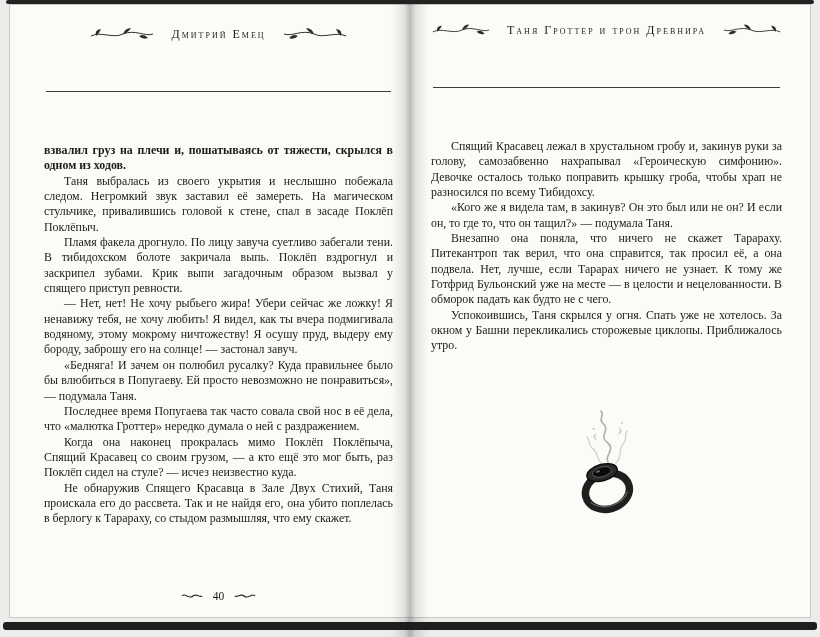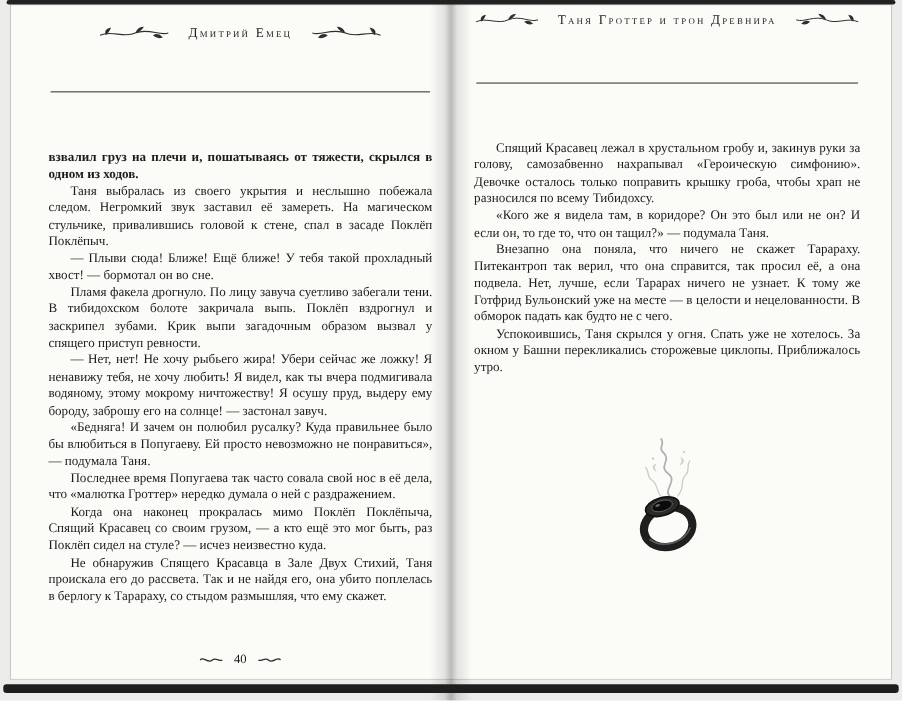--- a/index.html
+++ b/index.html
@@ -23,21 +23,21 @@
     position:absolute; top:4px; left:9px; right:9px; bottom:19px;
     display:flex; background:#fbfbf8;
     border:1px solid #c9c9c4;
   }
 
   .page {
     flex:1; display:flex; flex-direction:column;
     background:#fbfbf8; color:#1b1b1b;gap:41px;
   }
   .page.left  { padding:16px 16px 8px 34px; }
-  .page.right { padding:0 28px 8px 22px; }
+  .page.right { padding:12px 28px 8px 22px; }
 
   .gutter {
     position:absolute; top:0; bottom:0; left:calc(50% - 19px); width:38px;
     background:linear-gradient(to right, rgba(0,0,0,0) 0%, rgba(0,0,0,0.10) 35%,
                rgba(0,0,0,0.26) 50%, rgba(0,0,0,0.10) 65%, rgba(0,0,0,0) 100%);
     pointer-events:none; z-index:2;
   }
 
   .page-header {
     display:flex; align-items:center; justify-content:center; gap:16px;
@@ -95,21 +95,20 @@
               <path d="M34,6 q2,-6 8,-6 q-3,5 -8,6" fill="#2e2e2e"></path>
               <path d="M50,8 q4,4 9,2 q-4,-5 -9,-2" fill="#2e2e2e"></path>
             </svg>
         </span>
       </div>
       <div class="header-rule"></div>
 
       <div class="page-body">
         <p class="para no-indent">взвалил груз на плечи и, пошатываясь от тяжести, скрылся в одном из ходов.</p>
         <p class="para">Таня выбралась из своего укрытия и неслышно побежала следом. Негромкий звук заставил её замереть. На магическом стульчике, привалившись головой к стене, спал в засаде Поклёп Поклёпыч.</p>
-        <p class="para">— Плыви сюда! Ближе! Ещё ближе! У тебя такой прохладный хвост! — бормотал он во сне.</p>
         <p class="para">Пламя факела дрогнуло. По лицу завуча суетливо забегали тени. В тибидохском болоте закричала выпь. Поклёп вздрогнул и заскрипел зубами. Крик выпи загадочным образом вызвал у спящего приступ ревности.</p>
         <p class="para">— Нет, нет! Не хочу рыбьего жира! Убери сейчас же ложку! Я ненавижу тебя, не хочу любить! Я видел, как ты вчера подмигивала водяному, этому мокрому ничтожеству! Я осушу пруд, выдеру ему бороду, заброшу его на солнце! — застонал завуч.</p>
         <p class="para">«Бедняга! И зачем он полюбил русалку? Куда правильнее было бы влюбиться в Попугаеву. Ей просто невозможно не понравиться», — подумала Таня.</p>
         <p class="para">Последнее время Попугаева так часто совала свой нос в её дела, что «малютка Гроттер» нередко думала о ней с раздражением.</p>
         <p class="para">Когда она наконец прокралась мимо Поклёп Поклёпыча, Спящий Красавец со своим грузом, — а кто ещё это мог быть, раз Поклёп сидел на стуле? — исчез неизвестно куда.</p>
         <p class="para">Не обнаружив Спящего Красавца в Зале Двух Стихий, Таня проискала его до рассвета. Так и не найдя его, она убито поплелась в берлогу к Тарараху, со стыдом размышляя, что ему скажет.</p>
       </div>
 
       <div class="page-footer">
         <span class="flourish">
@@ -143,21 +142,21 @@
               <path d="M7,8 q-2,-6 5,-7 q-2,5 -5,7" fill="#2e2e2e"></path>
               <path d="M34,6 q2,-6 8,-6 q-3,5 -8,6" fill="#2e2e2e"></path>
               <path d="M50,8 q4,4 9,2 q-4,-5 -9,-2" fill="#2e2e2e"></path>
             </svg>
         </span>
       </div>
       <div class="header-rule"></div>
 
       <div class="page-body">
         <p class="para">Спящий Красавец лежал в хрустальном гробу и, закинув руки за голову, самозабвенно нахрапывал «Героическую симфонию». Девочке осталось только поправить крышку гроба, чтобы храп не разносился по всему Тибидохсу.</p>
-        <p class="para">«Кого же я видела там, в коридоре? Он это был или не он? И если он, то где то, что он тащил?» — подумала Таня.</p>
+        <p class="para">«Кого же я видела там, в закинув? Он это был или не он? И если он, то где то, что он тащил?» — подумала Таня.</p>
         <p class="para">Внезапно она поняла, что ничего не скажет Тарараху. Питекантроп так верил, что она справится, так просил её, а она подвела. Нет, лучше, если Тарарах ничего не узнает. К тому же Готфрид Бульонский уже на месте — в целости и нецелованности. В обморок падать как будто не с чего.</p>
         <p class="para">Успокоившись, Таня скрылся у огня. Спать уже не хотелось. За окном у Башни перекликались сторожевые циклопы. Приближалось утро.</p>
 
         <div class="illustration-wrap">
           <svg width="104" height="120" viewBox="0 0 140 160">
 
             <path d="M74,78 C62,68 84,58 70,48 C58,39 76,32 64,22 C58,17 67,13 62,6" stroke="#979797" stroke-width="2.2" fill="none" stroke-linecap="round" opacity="0.75"></path>
             <path d="M66,80 C54,72 60,62 50,56 C44,52 48,46 43,41" stroke="#ababab" stroke-width="1.6" fill="none" stroke-linecap="round" opacity="0.6"></path>
             <path d="M82,76 C92,66 84,58 92,50 C98,44 92,40 97,33" stroke="#ababab" stroke-width="1.6" fill="none" stroke-linecap="round" opacity="0.6"></path>
             <path d="M57,46 c-7,-2 -7,-9 0,-10 c-4,3 -3,7 0,10" fill="#a8a8a8" opacity="0.55"></path>

